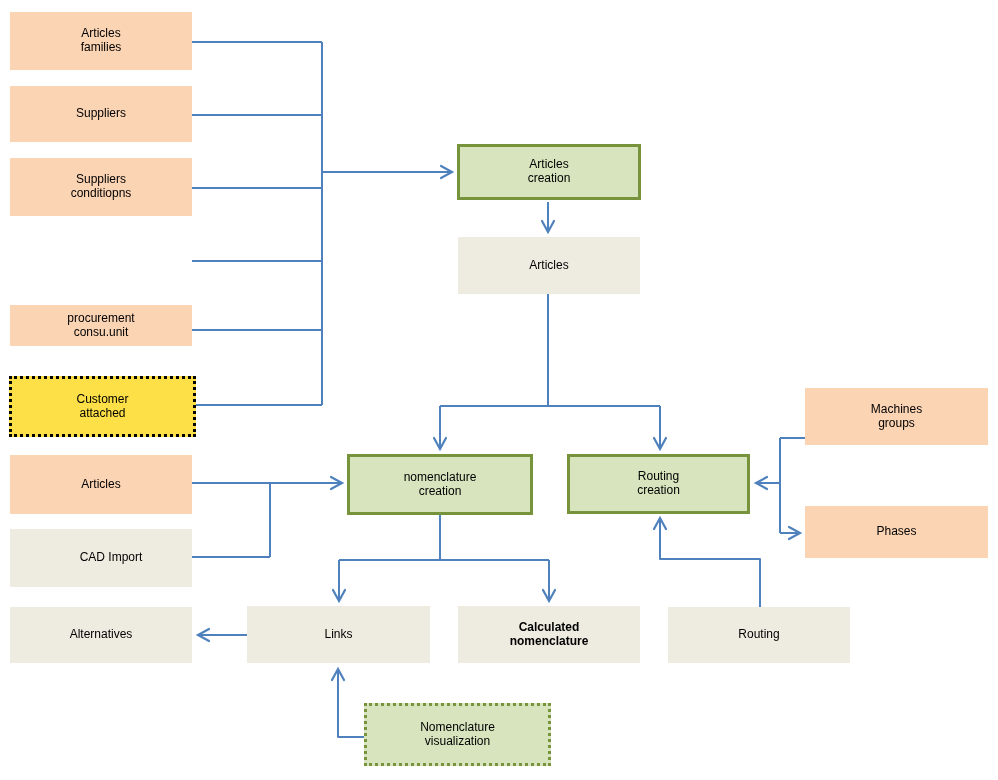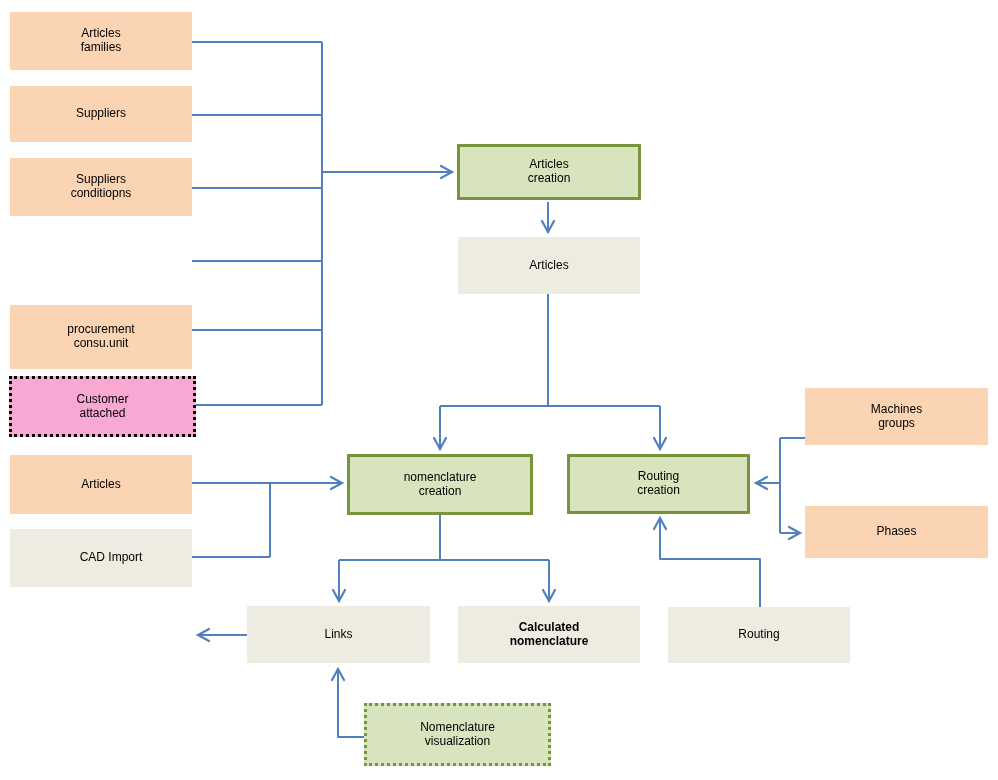--- a/index.html
+++ b/index.html
@@ -24,21 +24,21 @@
     justify-content: center;
     text-align: center;
     font-size: 12px;
     line-height: 1.16;
     color: #000000;
     white-space: pre-line;
   }
   .orange        { background: #fbd4b4; }
   .gray          { background: #eeece1; }
   .green         { background: #d7e4bd; border: 3px solid #77933c; }
-  .orange-dotted { background: #f9a8d4; border: 3px dotted #000000; }
+  .orange-dotted { background: #fde047; border: 3px dotted #000000; }
   .green-dotted  { background: #d7e4bd; border: 3px dotted #77933c; }
 </style>
 </head>
 <body>
 
 <div class="stage">
 
   <svg class="connector-layer" viewBox="0 0 998 780" xmlns="http://www.w3.org/2000/svg">
     <defs>
       <marker id="arw" markerWidth="8" markerHeight="8" refX="6.5" refY="4" orient="auto" markerUnits="strokeWidth">
@@ -84,40 +84,41 @@
 
       <path d="M760 607 V559 L660 559 L660 518" marker-end="url(#arw)"></path>
     </g>
   </svg>
 
   <div class="node orange" style="left:10px; top:12px; width:182px; height:58px;">Articles
 families</div>
   <div class="node orange" style="left:10px; top:86px; width:182px; height:56px;">Suppliers</div>
   <div class="node orange" style="left:10px; top:158px; width:182px; height:58px;">Suppliers
 conditiopns</div>
-  <div class="node orange" style="left:10px; top:305px; width:182px; height:64px;">procurement
+  <div class="node orange" style="left:10px; top:305px; width:182px; height:41px;">procurement
 consu.unit</div>
   <div class="node orange-dotted" style="left:9px; top:376px; width:187px; height:61px;">Customer
 attached</div>
 
   <div class="node green" style="left:457px; top:144px; width:184px; height:56px;">Articles
 creation</div>
   <div class="node gray" style="left:458px; top:237px; width:182px; height:57px;">Articles</div>
 
   <div class="node green" style="left:347px; top:454px; width:186px; height:61px;">nomenclature
 creation</div>
   <div class="node green" style="left:567px; top:454px; width:183px; height:60px;">Routing
 creation</div>
 
   <div class="node orange" style="left:805px; top:388px; width:183px; height:57px;">Machines
 groups</div>
   <div class="node orange" style="left:805px; top:506px; width:183px; height:52px;">Phases</div>
 
   <div class="node orange" style="left:10px; top:455px; width:182px; height:59px;">Articles</div>
   <div class="node gray" style="left:10px; top:529px; width:182px; height:58px;padding-left:20px;">CAD Import</div>
+  <div class="node gray" style="left:10px; top:607px; width:182px; height:56px;">Alternatives</div>
 
   <div class="node gray" style="left:247px; top:606px; width:183px; height:57px;text-align:right;">Links</div>
   <div class="node gray" style="left:458px; top:606px; width:182px; height:57px;font-weight:bold;">Calculated
 nomenclature</div>
   <div class="node gray" style="left:668px; top:607px; width:182px; height:56px;">Routing</div>
 
   <div class="node green-dotted" style="left:364px; top:703px; width:187px; height:63px;">Nomenclature
 visualization</div>
 
 </div>

